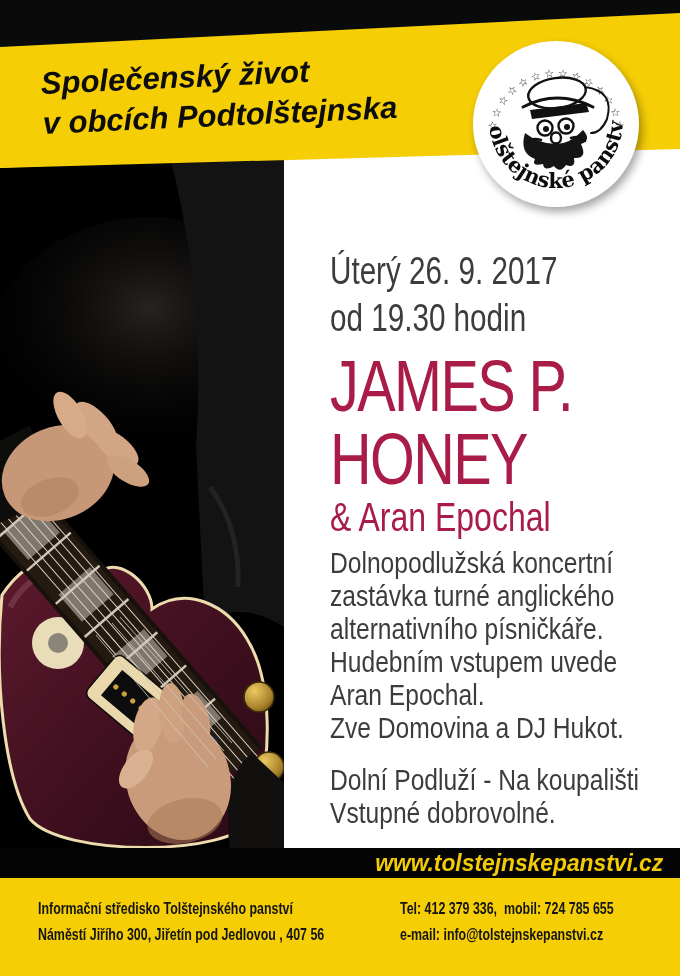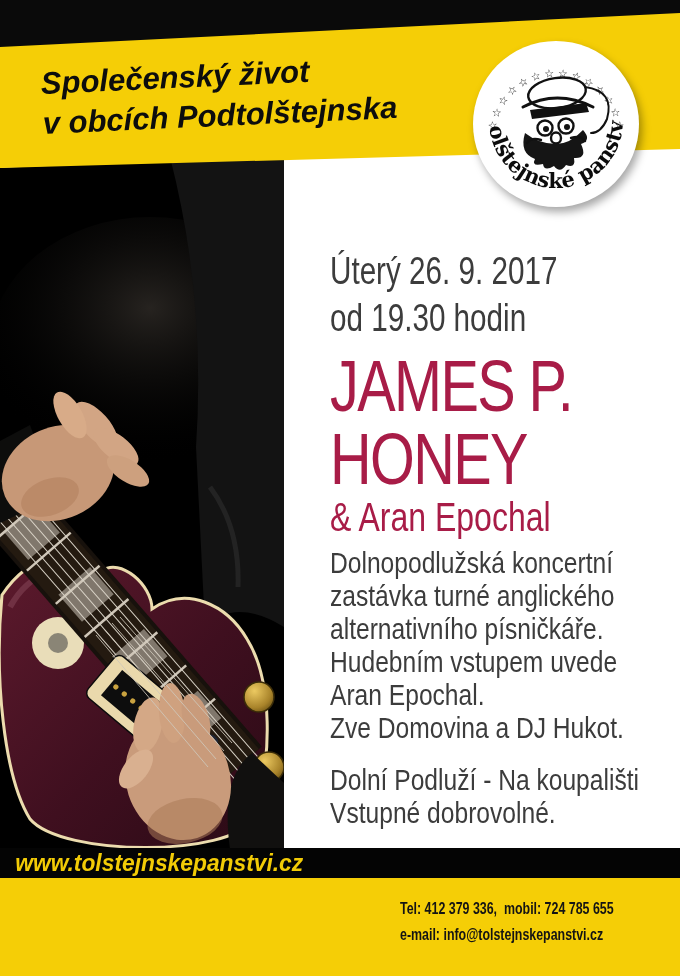--- a/index.html
+++ b/index.html
@@ -57,21 +57,21 @@
     position:absolute;left:0;top:546px;font-size:30px;line-height:33px;
     color:#3c3c3c;white-space:nowrap;
   }
   .venue{
     position:absolute;left:0;top:763px;font-size:30px;line-height:33px;
     color:#3c3c3c;white-space:nowrap;
   }
   
   .url-band{
     position:absolute;left:0;top:848px;width:680px;height:30px;background:#040404;
-    z-index:3;display:flex;align-items:center;
+    z-index:3;display:flex;align-items:center;justify-content:flex-end;
     padding:0;box-sizing:border-box;
   }
   .url-band span{
     font-style:italic;font-weight:bold;font-size:24px;color:#f2cb06;
     margin-right:17px;transform:scaleX(0.95);transform-origin:right center;
     white-space:nowrap;
   }
   
   .footer{
     position:absolute;left:0;top:878px;width:680px;height:98px;background:#f5ce06;z-index:3;
@@ -258,19 +258,23 @@
       <div>Dolní Podluží - Na koupališti</div>
       <div>Vstupné dobrovolné.</div>
     </div>
   </div>
 
   <div class="url-band">
     <span>www.tolstejnskepanstvi.cz</span>
   </div>
 
   <div class="footer">
+    <div class="footer-col left">
+      <div class="footer-line">Informační středisko Tolštejnského panství</div>
+      <div class="footer-line">Náměstí Jiřího 300, Jiřetín pod Jedlovou , 407 56</div>
+    </div>
     <div class="footer-col right">
       <div class="footer-line">Tel: 412 379 336,  mobil: 724 785 655</div>
       <div class="footer-line">e-mail: info@tolstejnskepanstvi.cz</div>
     </div>
   </div>
 
 </div>
 
 </body></html>

